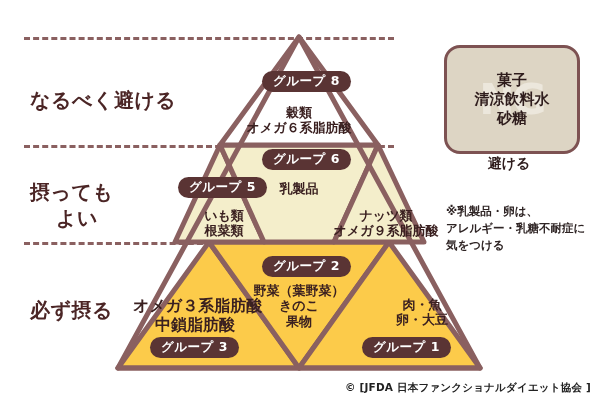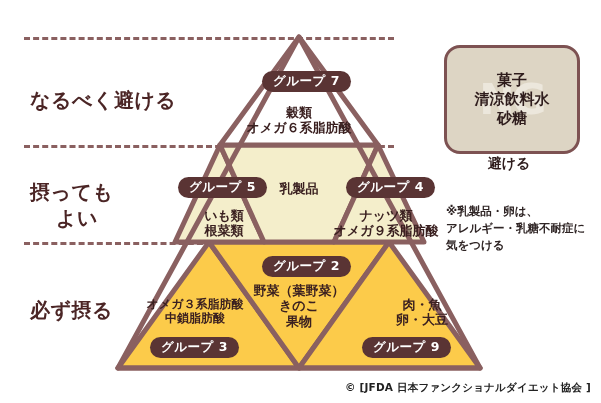--- a/index.html
+++ b/index.html
@@ -66,21 +66,21 @@
     font-weight: bold;
     color: #3a2020;
     line-height: 1.18;
     white-space: nowrap;
   }
   #txt-g7 { left: 199px; top: 105px; width: 200px; font-size: 13px; text-align: center; }
   #txt-g6 { left: 249px; top: 181px; width: 100px; font-size: 13px; }
   #txt-g5 { left: 176px; top: 208px; width: 96px; font-size: 13px; }
   #txt-g4 { left: 326px; top: 208px; width: 120px; font-size: 13px; }
   #txt-g2 { left: 239px; top: 283px; width: 120px; font-size: 13px; }
-  #txt-g3 { left: 133px; top: 297px; width: 124px; font-size: 12px; }
+  #txt-g3 { left: 133px; top: 297px; width: 124px; font-size: 16px; }
   #txt-g1 { left: 374px; top: 297px; width: 96px; font-size: 13px; }
 
   
   .badge {
     position: absolute;
     background: #5a3434;
     color: #ffffff;
     font-weight: bold;
     font-size: 12.5px;
     border-radius: 11px;
@@ -209,26 +209,26 @@
   </svg>
 
   <div class="pyr-text" id="txt-g7">穀類<br>オメガ６系脂肪酸</div>
   <div class="pyr-text" id="txt-g5">いも類<br>根菜類</div>
   <div class="pyr-text" id="txt-g6">乳製品</div>
   <div class="pyr-text" id="txt-g4">ナッツ類<br>オメガ９系脂肪酸</div>
   <div class="pyr-text" id="txt-g3">オメガ３系脂肪酸<br>中鎖脂肪酸</div>
   <div class="pyr-text" id="txt-g2">野菜（葉野菜）<br>きのこ<br>果物</div>
   <div class="pyr-text" id="txt-g1">肉・魚<br>卵・大豆</div>
 
-  <div class="badge" id="badge-g7">グループ 7</div>
+  <div class="badge" id="badge-g7">グループ 8</div>
+  <div class="badge" id="badge-g6">グループ 6</div>
   <div class="badge" id="badge-g5">グループ 5</div>
-  <div class="badge" id="badge-g4">グループ 4</div>
   <div class="badge" id="badge-g3">グループ 3</div>
   <div class="badge" id="badge-g2">グループ 2</div>
-  <div class="badge" id="badge-g1">グループ 9</div>
+  <div class="badge" id="badge-g1">グループ 1</div>
 
   <div id="ng-card">
     <div id="ng-watermark">NG</div>
     <div id="ng-items">菓子<br>清涼飲料水<br>砂糖</div>
   </div>
   <div id="ng-caption">避ける</div>
 
   <div id="side-note">
     <span>※乳製品・卵は、</span>
     <span>アレルギー・乳糖不耐症に</span>

